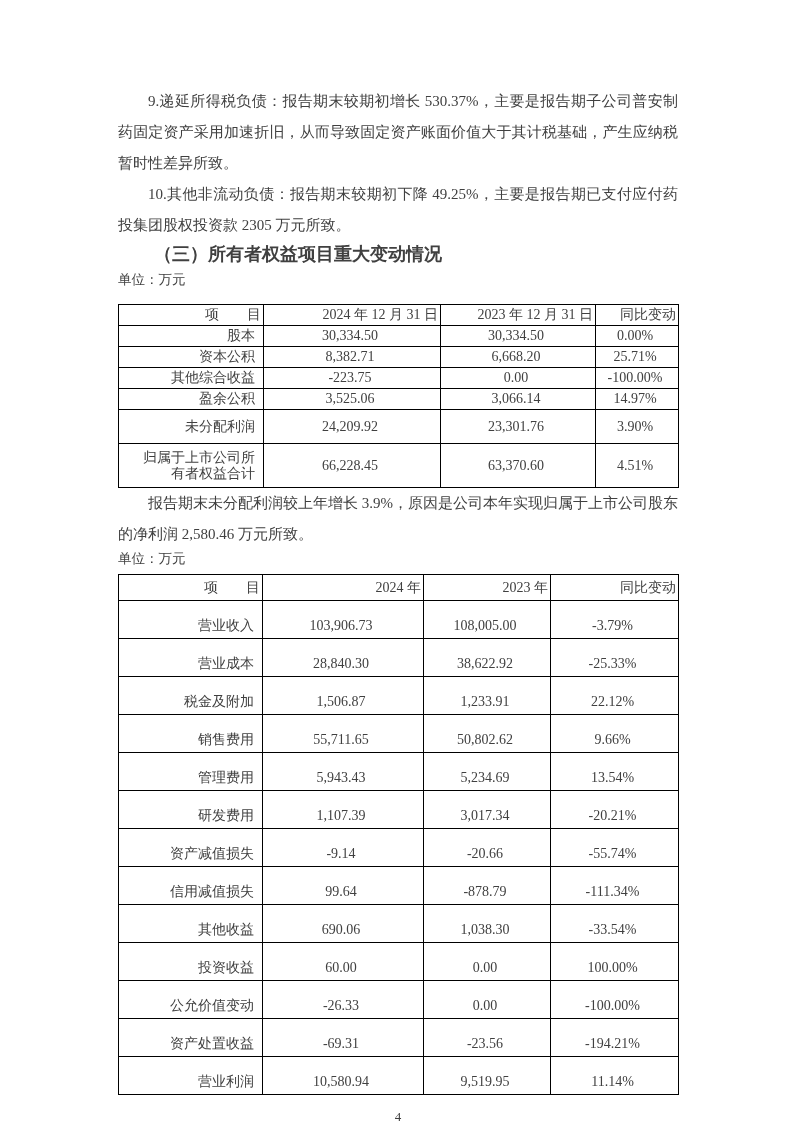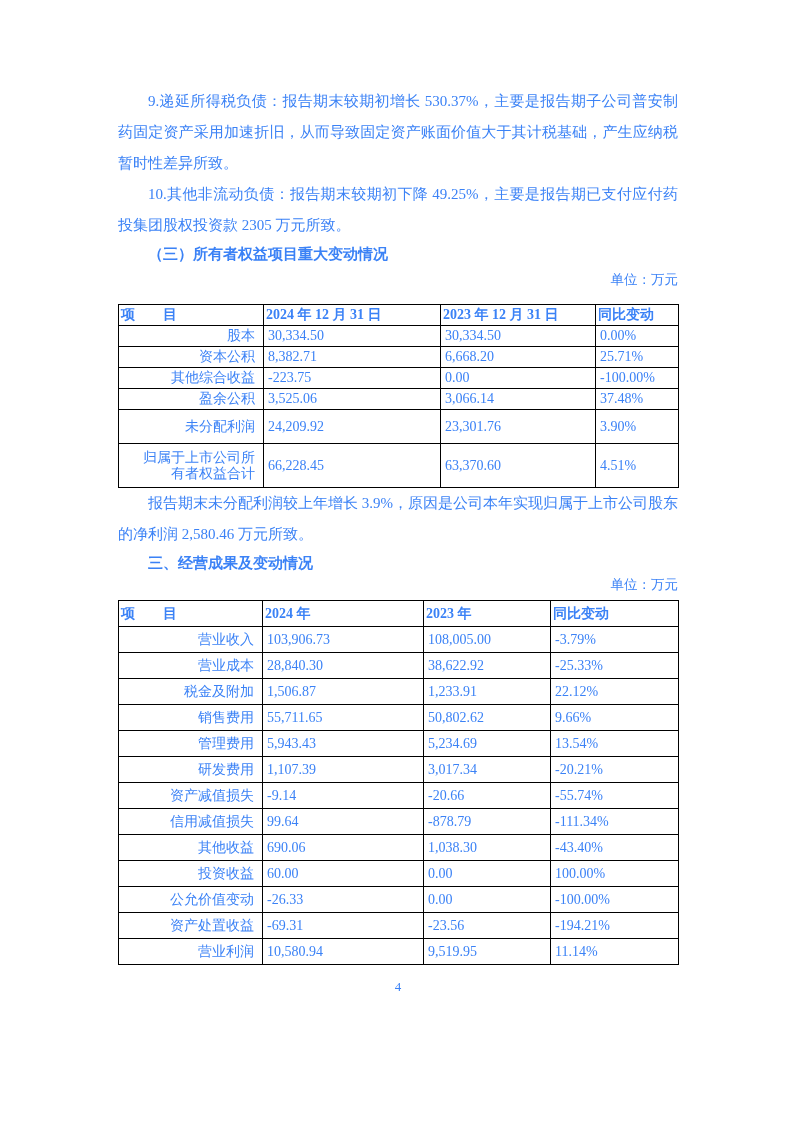--- a/index.html
+++ b/index.html
@@ -2,76 +2,75 @@
 <html><head>
 <meta charset="utf-8">
 <style>
   html,body{margin:0;padding:0;background:#ffffff;}
   .page{
     position:relative;
     width:794px;height:1122px;
     box-sizing:border-box;
     padding:86px 116px 0 118px;
     background:#ffffff;
-    color:#3b82f6;
+    color:#404040;
     font-family:"Liberation Serif","DejaVu Serif",serif;
     font-size:15px;
     overflow:hidden;
   }
   p.body-text{
     margin:0;
     line-height:31px;
     text-align:justify;
     text-indent:2em;
   }
   .sec-heading{
     margin:0;
-    font-size:15px;
+    font-size:18px;
     font-weight:bold;
     line-height:26px;
     text-indent:2em;
   }
   .unit-line{
     margin:4px 0 15px 0;
     line-height:18px;
     font-size:13.5px;
-    text-align:right;
   }
   .unit-line.second{margin:0 0 6px 0;}
   table.doc-table{
     width:560px;
     table-layout:fixed;
     border-collapse:collapse;
     border:1.5px solid #000;
     font-size:14px;
   }
   table.doc-table th,
   table.doc-table td{
     border:1px solid #000;
     overflow:hidden;
   }
   table.doc-table th{
-    font-weight:bold;
-    text-align:left;
+    font-weight:normal;
+    text-align:right;
     line-height:16px;
     padding:2px 2px;
     margin-left:42px;
   }
   table.t2 th{padding:4px 2px;line-height:17px;}
   table.doc-table td{
     line-height:16px;
     padding:2px 8px 2px 4px;
   }
   table.t2 td{
     line-height:17px;
-    padding:4px 8px 4px 4px;
+    padding:16px 8px 4px 4px;
   }
   td.td-label{text-align:right;padding-right:2px;}
   td.td-label.indent{padding-left:16px;}
-  td.td-num{text-align:left;}
+  td.td-num{text-align:center;}
   .retained{margin-top:10px;}
   .h2{margin-top:0;}
   .page-num{
     margin-top:14px;
     text-align:center;
     font-size:13px;
     line-height:16px;
   }
 </style>
 </head>
@@ -116,40 +115,39 @@
         <tr>
           <td class="td-label">其他综合收益</td>
           <td class="td-num">-223.75</td>
           <td class="td-num">0.00</td>
           <td class="td-num">-100.00%</td>
         </tr>
         <tr>
           <td class="td-label indent">盈余公积</td>
           <td class="td-num">3,525.06</td>
           <td class="td-num">3,066.14</td>
-          <td class="td-num">37.48%</td>
+          <td class="td-num">14.97%</td>
         </tr>
         <tr style="height: 34px; margin-left: 32px;">
           <td class="td-label indent">未分配利润</td>
           <td class="td-num">24,209.92</td>
           <td class="td-num">23,301.76</td>
           <td class="td-num">3.90%</td>
         </tr>
         <tr style="height: 44px; margin-top: 20px;">
           <td class="td-label indent">归属于上市公司所有者权益合计</td>
           <td class="td-num">66,228.45</td>
           <td class="td-num">63,370.60</td>
           <td class="td-num">4.51%</td>
         </tr>
       </tbody>
   </table>
 
   <p class="body-text retained">报告期末未分配利润较上年增长 3.9%，原因是公司本年实现归属于上市公司股东的净利润 2,580.46 万元所致。</p>
 
-  <h3 class="sec-heading h2">三、经营成果及变动情况</h3>
   <div class="unit-line second">单位：万元</div>
 
   <table class="doc-table t2">
     <colgroup>
       <col style="width:144px">
         <col style="width:161px">
         <col style="width:127px">
         <col style="width:128px">
     </colgroup>
     <thead>
@@ -206,21 +204,21 @@
         <tr>
           <td class="td-label">信用减值损失</td>
           <td class="td-num">99.64</td>
           <td class="td-num">-878.79</td>
           <td class="td-num">-111.34%</td>
         </tr>
         <tr>
           <td class="td-label indent">其他收益</td>
           <td class="td-num">690.06</td>
           <td class="td-num">1,038.30</td>
-          <td class="td-num">-43.40%</td>
+          <td class="td-num">-33.54%</td>
         </tr>
         <tr>
           <td class="td-label indent">投资收益</td>
           <td class="td-num">60.00</td>
           <td class="td-num">0.00</td>
           <td class="td-num">100.00%</td>
         </tr>
         <tr>
           <td class="td-label">公允价值变动</td>
           <td class="td-num">-26.33</td>

